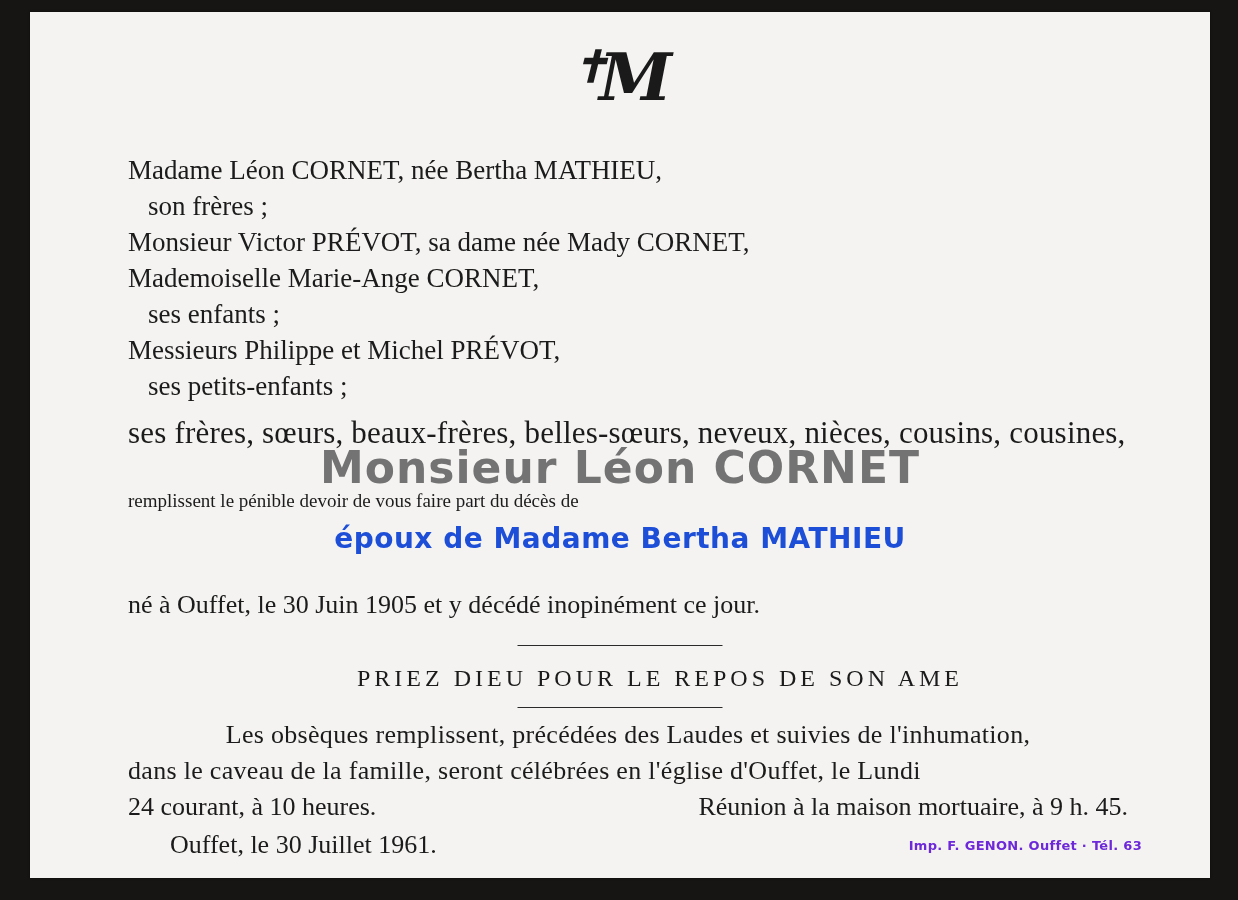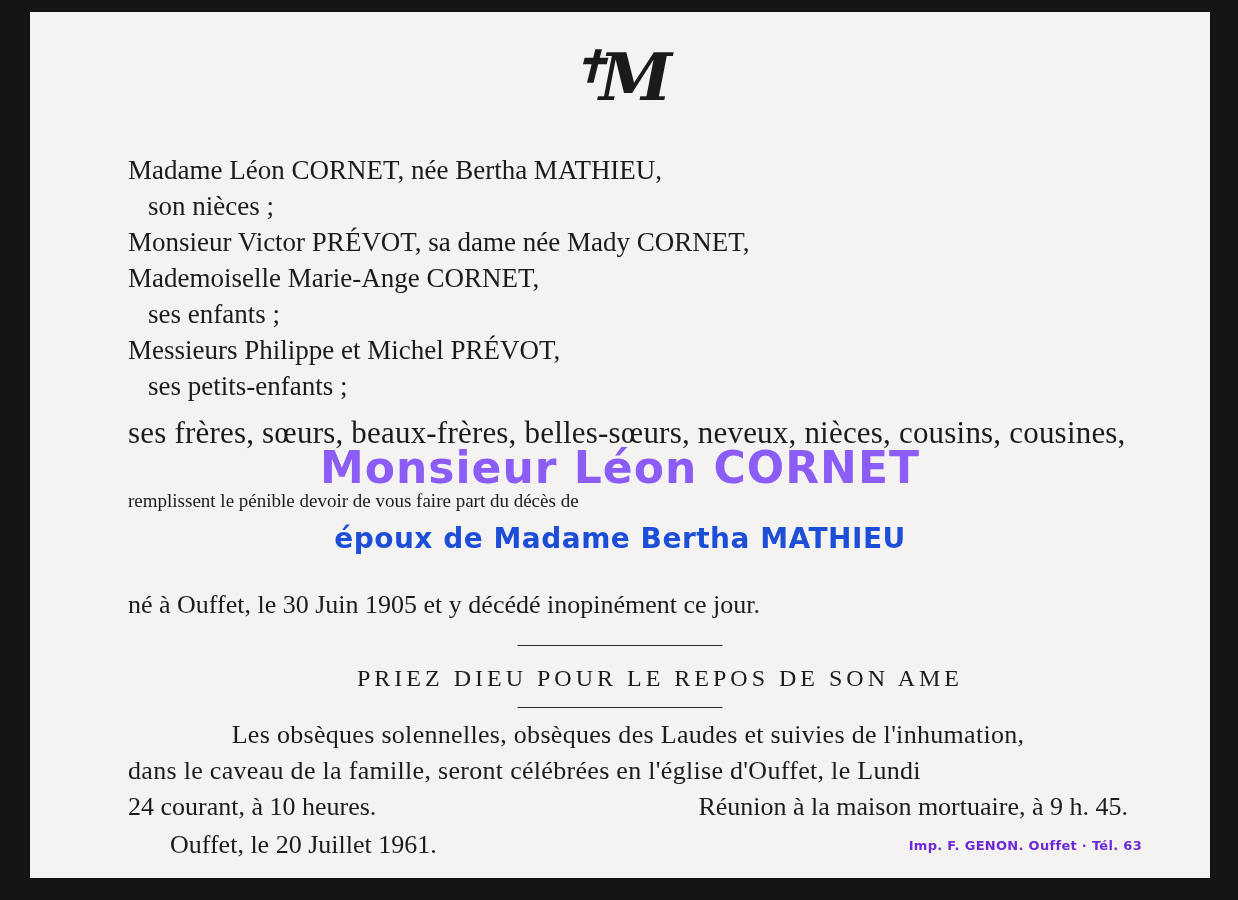--- a/index.html
+++ b/index.html
@@ -92,21 +92,21 @@
   .deceased-name {
     position: absolute;
     top: 430px;
     left: 0;
     width: 100%;
     text-align: center;
     font-family: "DejaVu Sans", sans-serif;
     font-weight: 700;
     font-size: 44px;
     letter-spacing: 1px;
-    color: #8b5cf6;
+    color: #737373;
   }
   .deceased-spouse {
     position: absolute;
     top: 510px;
     left: 0;
     width: 100%;
     text-align: center;
     font-family: "DejaVu Sans", sans-serif;
     font-weight: 700;
     font-size: 28px;
@@ -186,21 +186,21 @@
 <div class="card">
   <div class="card-inner">
 
     <div class="monogram">
       <span class="cross">✝</span><span>M</span>
     </div>
 
     <div class="family">
       <div class="fam-row">
         <span class="fam-left">Madame Léon CORNET, née Bertha MATHIEU,</span>
-        <span class="fam-right">son nièces ;</span>
+        <span class="fam-right">son frères ;</span>
       </div>
       <div class="fam-row">
         <span class="fam-left">Monsieur Victor PRÉVOT, sa dame née Mady CORNET,</span>
         <span class="fam-right"></span>
       </div>
       <div class="fam-row">
         <span class="fam-left">Mademoiselle  Marie-Ange  CORNET,</span>
         <span class="fam-right">ses enfants ;</span>
       </div>
       <div class="fam-row">
@@ -214,25 +214,25 @@
 
     <div class="deceased-name">Monsieur  Léon  CORNET</div>
     <div class="deceased-spouse">époux de Madame Bertha MATHIEU</div>
     <div class="birth-line">né à Ouffet, le 30 Juin 1905 et y décédé inopinément ce jour.</div>
 
     <div class="rule top"></div>
     <div class="prayer">PRIEZ DIEU POUR LE REPOS DE SON AME</div>
     <div class="rule bottom"></div>
 
     <div class="service">
-      <div class="l1">Les  obsèques  solennelles,  obsèques des Laudes  et suivies de  l'inhumation,</div>
+      <div class="l1">Les  obsèques  remplissent,  précédées des Laudes  et suivies de  l'inhumation,</div>
       <div class="l2">dans  le caveau  de  la famille,  seront célébrées en  l'église  d'Ouffet,  le Lundi</div>
       <div class="l3">
         <span>24 courant, à 10 heures.</span>
         <span>Réunion à la maison mortuaire, à 9 h. 45.</span>
       </div>
     </div>
 
-    <div class="place-date">Ouffet, le 20 Juillet 1961.</div>
+    <div class="place-date">Ouffet, le 30 Juillet 1961.</div>
     <div class="printer">Imp.  F.  GENON.  Ouffet  ·  Tél.  63</div>
 
   </div>
 </div>
 
 </body></html>

